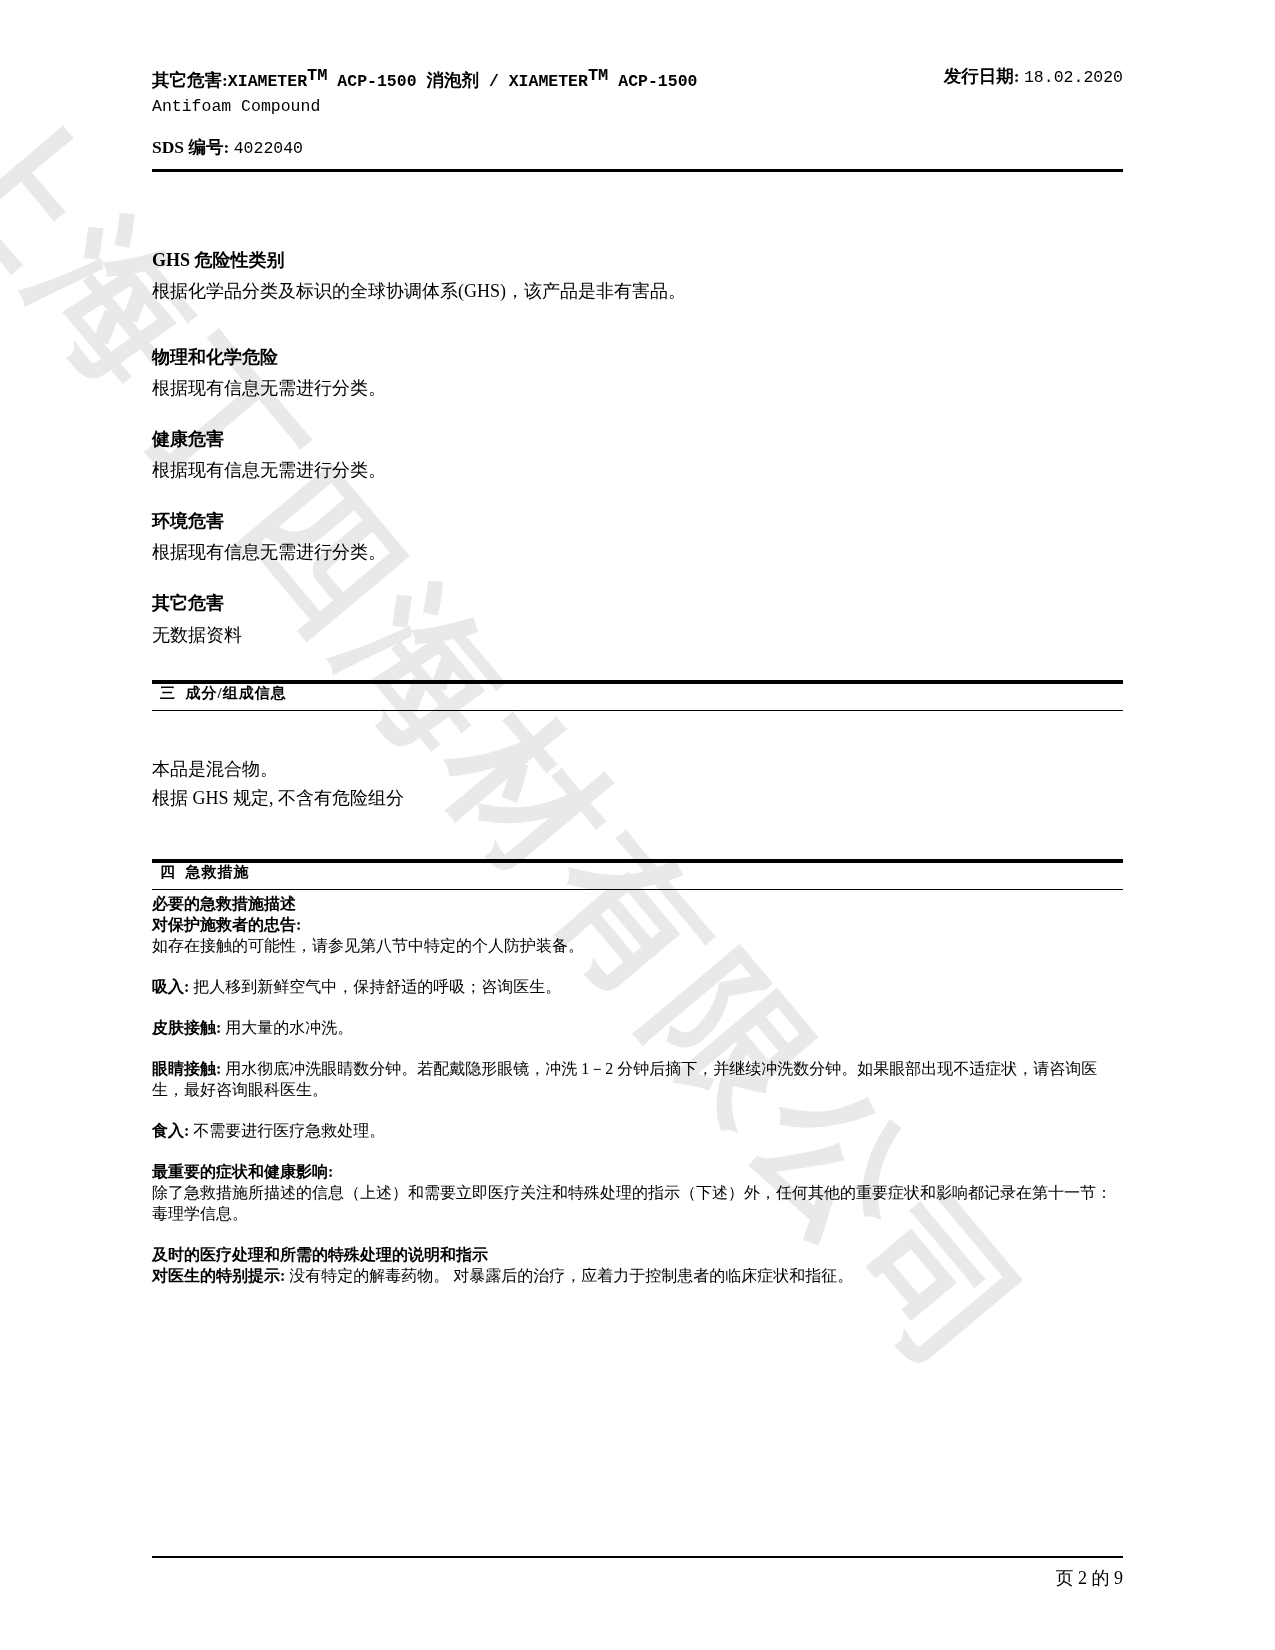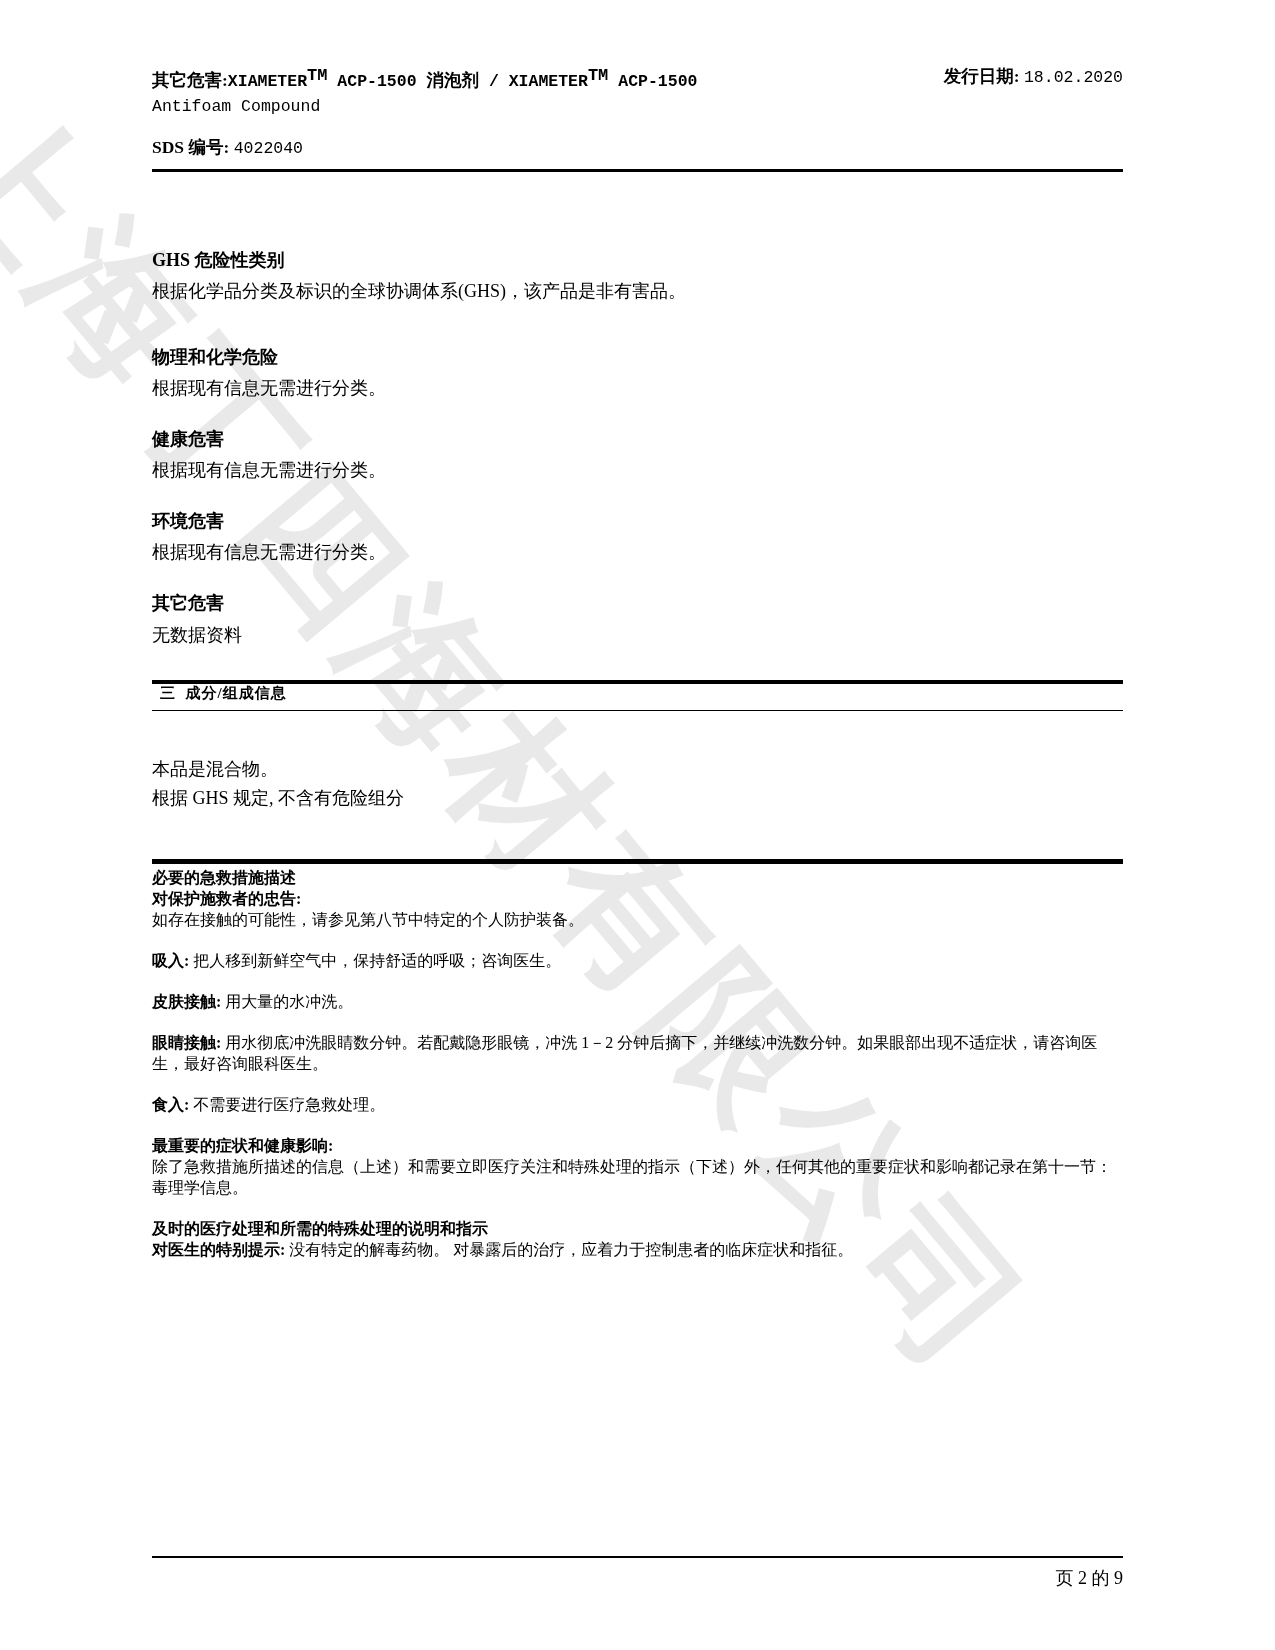--- a/index.html
+++ b/index.html
@@ -216,20 +216,23 @@
     <div class="bar-bot"></div>
   </div>
 
   <div class="sec-body">
     <p>本品是混合物。</p>
     <p>根据 GHS 规定, 不含有危险组分</p>
   </div>
 
   <div class="section" style="margin-top:46px;">
     <div class="bar-top"></div>
+    <div class="sec-title">
+      <span>四</span>&nbsp;&nbsp;<span>急救措施</span>
+    </div>
     <div class="bar-bot"></div>
   </div>
 
   <div class="sec4-body">
 
     <p class="lbl">必要的急救措施描述</p>
     <p class="lbl">对保护施救者的忠告:</p>
     <p>如存在接触的可能性，请参见第八节中特定的个人防护装备。</p>
 
     <div class="spacer"></div>

